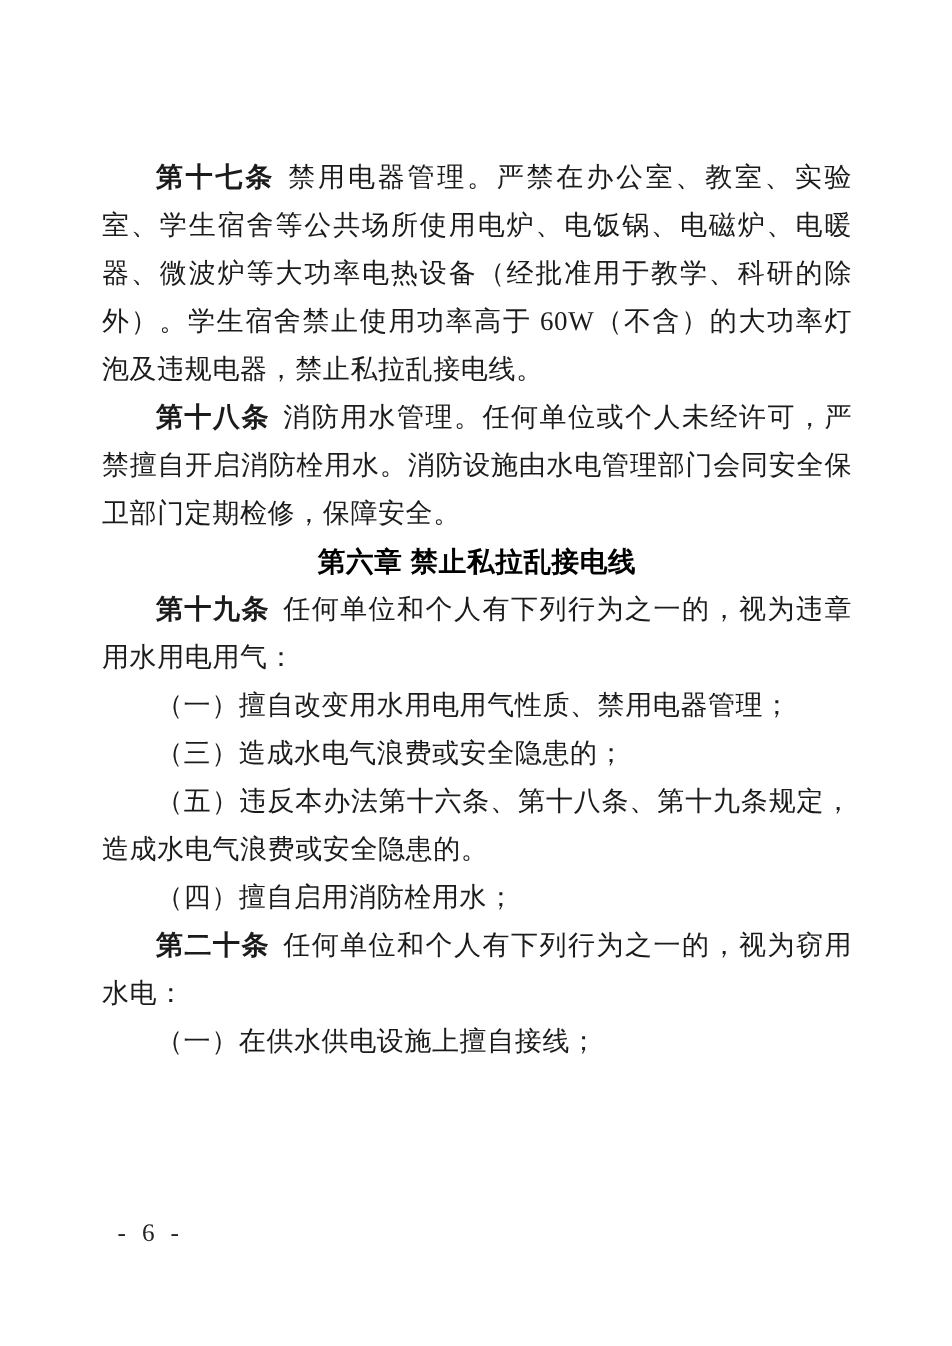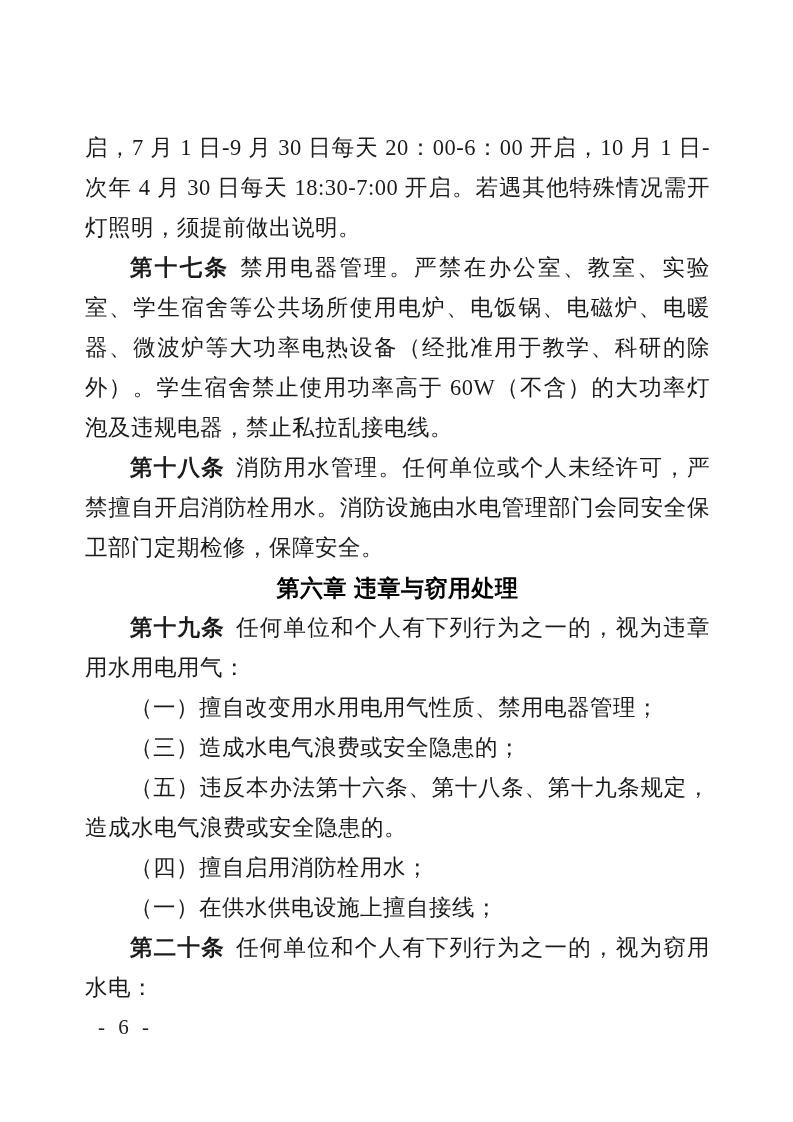--- a/index.html
+++ b/index.html
@@ -55,39 +55,38 @@
     color: #222222;
     font-family: "Liberation Serif", "DejaVu Serif", serif;
   }
 </style>
 </head>
 <body>
 
 <div class="page">
   <div class="content">
 
-    <p>启，7 月 1 日-9 月 30 日每天 20：00-6：00 开启，10 月 1 日-次年 4 月 30 日每天 18:30-7:00 开启。若遇其他特殊情况需开灯照明，须提前做出说明。</p>
 
     <p class="indent"><span class="article-label">第十七条</span><span>禁用电器管理。严禁在办公室、教室、实验室、学生宿舍等公共场所使用电炉、电饭锅、电磁炉、电暖器、微波炉等大功率电热设备（经批准用于教学、科研的除外）。学生宿舍禁止使用功率高于 60W（不含）的大功率灯泡及违规电器，禁止私拉乱接电线。</span></p>
 
     <p class="indent"><span class="article-label">第十八条</span><span>消防用水管理。任何单位或个人未经许可，严禁擅自开启消防栓用水。消防设施由水电管理部门会同安全保卫部门定期检修，保障安全。</span></p>
 
-    <p class="chapter-heading">第六章 违章与窃用处理</p>
+    <p class="chapter-heading">第六章 禁止私拉乱接电线</p>
 
     <p class="indent"><span class="article-label">第十九条</span><span>任何单位和个人有下列行为之一的，视为违章用水用电用气：</span></p>
 
     <p class="indent">（一）擅自改变用水用电用气性质、禁用电器管理；</p>
 
 
     <p class="indent">（三）造成水电气浪费或安全隐患的；</p>
 
     <p class="indent">（五）违反本办法第十六条、第十八条、第十九条规定，造成水电气浪费或安全隐患的。</p>
 
     <p class="indent">（四）擅自启用消防栓用水；</p>
 
+    <p class="indent"><span class="article-label">第二十条</span><span>任何单位和个人有下列行为之一的，视为窃用水电：</span></p>
+
     <p class="indent">（一）在供水供电设施上擅自接线；</p>
-
-    <p class="indent"><span class="article-label">第二十条</span><span>任何单位和个人有下列行为之一的，视为窃用水电：</span></p>
 
   </div>
 
   <div class="page-number">- 6 -</div>
 </div>
 
 </body></html>

